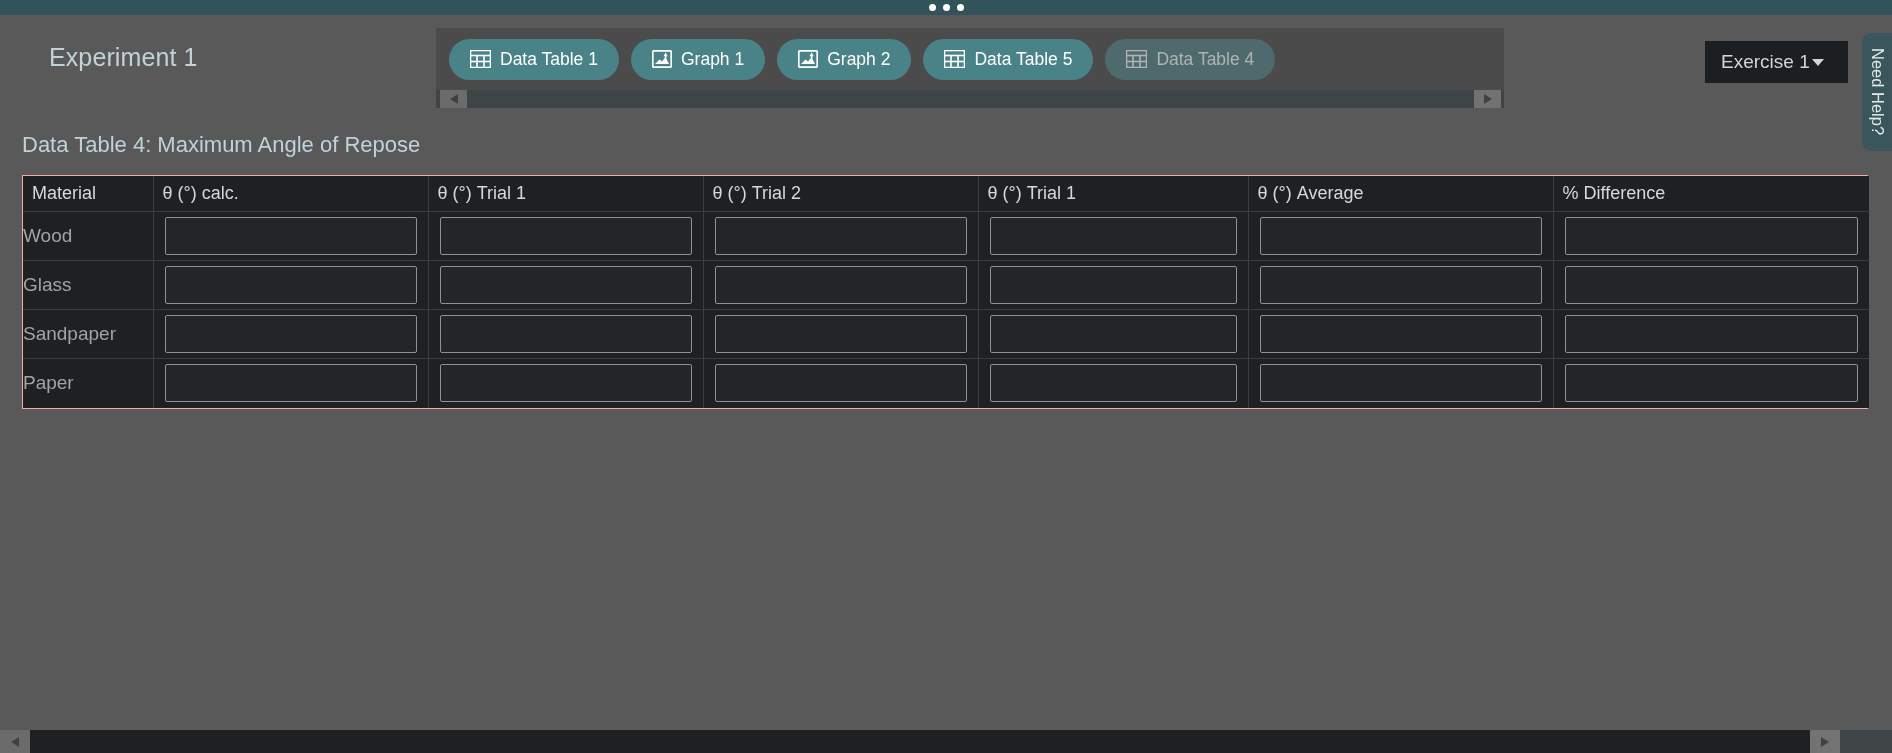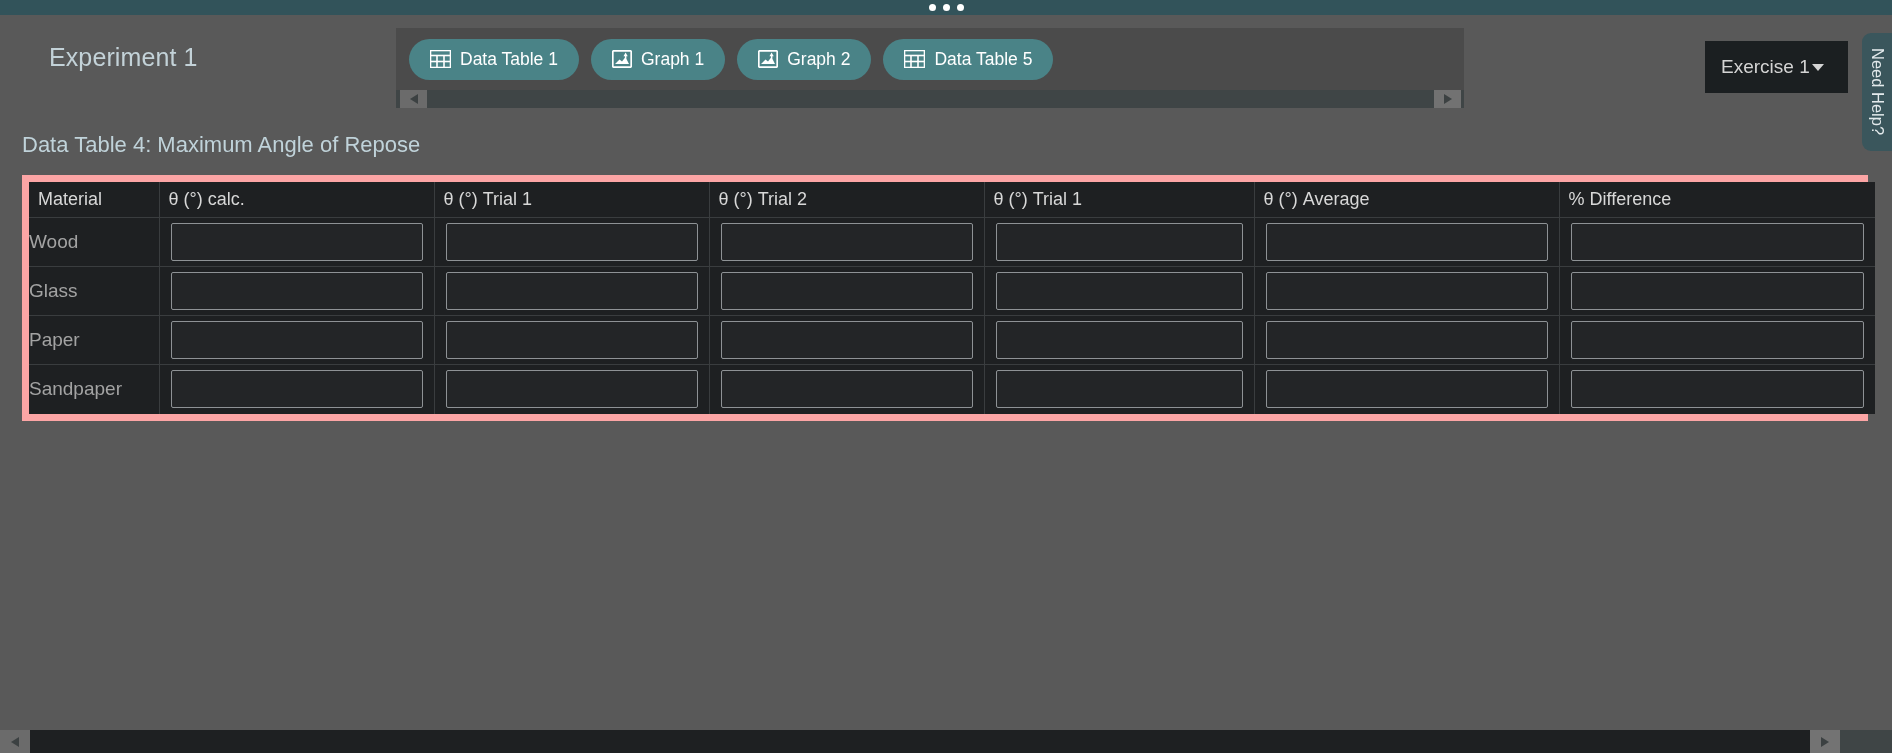--- a/index.html
+++ b/index.html
@@ -51,21 +51,21 @@
     top: 28px;
     font-size: 25px;
     color: #c3d2d8;
     letter-spacing: .1px;
     margin-left: 27px;
   }
 
   
   .tabbar-wrap {
     position: absolute;
-    left: 396px;
+    left: 436px;
     top: 13px;
     width: 1068px;
     height: 80px;
     background: #4b4b4b;
     padding-left: 12px;
   }
   .tabbar-strip {
     position: absolute;
     left: 0; top: 0;
     width: 1068px;
@@ -143,21 +143,21 @@
   .need-help span {
     writing-mode: vertical-rl;
     white-space: nowrap;
   }
 
   
   .exercise-select {
     position: absolute;
     right: 44px;
     top: 26px;
-    height: 52px;
+    height: 42px;
     min-width: 143px;
     background: #1b1f21;
     color: #d4d4d4;
     font-size: 19px;
     display: flex;
     align-items: center;
     gap: 2px;
     padding: 0 14px 0 16px;
     cursor: pointer;
   }
@@ -177,21 +177,21 @@
     color: #c0d3da;
   }
 
   
   .table-outer {
     position: absolute;
     left: 22px;
     top: 160px;
     width: 1846px;
     background: #1e2022;
-    border: 7px solid #fca5a5;
+    border: 1px solid #fca5a5;
   }
   table.dt {
     width: 100%;
     border-collapse: collapse;
     table-layout: fixed;
   }
   table.dt th {
     text-align: left;
     font-weight: normal;
     color: #d8d8d8;
@@ -336,20 +336,32 @@
               <svg width="21" height="18" viewBox="0 0 21 18">
                 <rect x="0.5" y="0.5" width="20" height="17" fill="none" stroke="currentColor" stroke-width="1.6"></rect>
                 <line x1="0" y1="5.5" x2="21" y2="5.5" stroke="currentColor" stroke-width="1.6"></line>
                 <line x1="0" y1="11.5" x2="21" y2="11.5" stroke="currentColor" stroke-width="1.6"></line>
                 <line x1="7" y1="5.5" x2="7" y2="18" stroke="currentColor" stroke-width="1.6"></line>
                 <line x1="14" y1="5.5" x2="14" y2="18" stroke="currentColor" stroke-width="1.6"></line>
               </svg>
             </span>
             <span>Data Table 5</span>
           </div>
+          <div class="tab active">
+            <span class="tab-icon">
+              <svg width="21" height="18" viewBox="0 0 21 18">
+                <rect x="0.5" y="0.5" width="20" height="17" fill="none" stroke="currentColor" stroke-width="1.6"></rect>
+                <line x1="0" y1="5.5" x2="21" y2="5.5" stroke="currentColor" stroke-width="1.6"></line>
+                <line x1="0" y1="11.5" x2="21" y2="11.5" stroke="currentColor" stroke-width="1.6"></line>
+                <line x1="7" y1="5.5" x2="7" y2="18" stroke="currentColor" stroke-width="1.6"></line>
+                <line x1="14" y1="5.5" x2="14" y2="18" stroke="currentColor" stroke-width="1.6"></line>
+              </svg>
+            </span>
+            <span>Data Table 4</span>
+          </div>
         </div>
       <div class="tabbar-foot"></div>
       <div class="scroll-arrow left">
         <span class="tri l"></span>
       </div>
       <div class="scroll-arrow right">
         <span class="tri r"></span>
       </div>
     </div>
 
@@ -424,42 +436,42 @@
               <input class="cellinput" type="text" value="" style="">
             </td>
             <td>
               <input class="cellinput" type="text" value="" style="">
             </td>
             <td>
               <input class="cellinput" type="text" value="" style="">
             </td>
           </tr>
           <tr>
-            <td class="matcell">Paper</td>
+            <td class="matcell">Sandpaper</td>
             <td>
               <input class="cellinput" type="text" value="" style="">
             </td>
             <td>
               <input class="cellinput" type="text" value="" style="">
             </td>
             <td>
               <input class="cellinput" type="text" value="" style="">
             </td>
             <td>
               <input class="cellinput" type="text" value="" style="">
             </td>
             <td>
               <input class="cellinput" type="text" value="" style="">
             </td>
             <td>
               <input class="cellinput" type="text" value="" style="">
             </td>
           </tr>
           <tr>
-            <td class="matcell">Sandpaper</td>
+            <td class="matcell">Paper</td>
             <td>
               <input class="cellinput" type="text" value="" style="">
             </td>
             <td>
               <input class="cellinput" type="text" value="" style="">
             </td>
             <td>
               <input class="cellinput" type="text" value="" style="">
             </td>
             <td>

